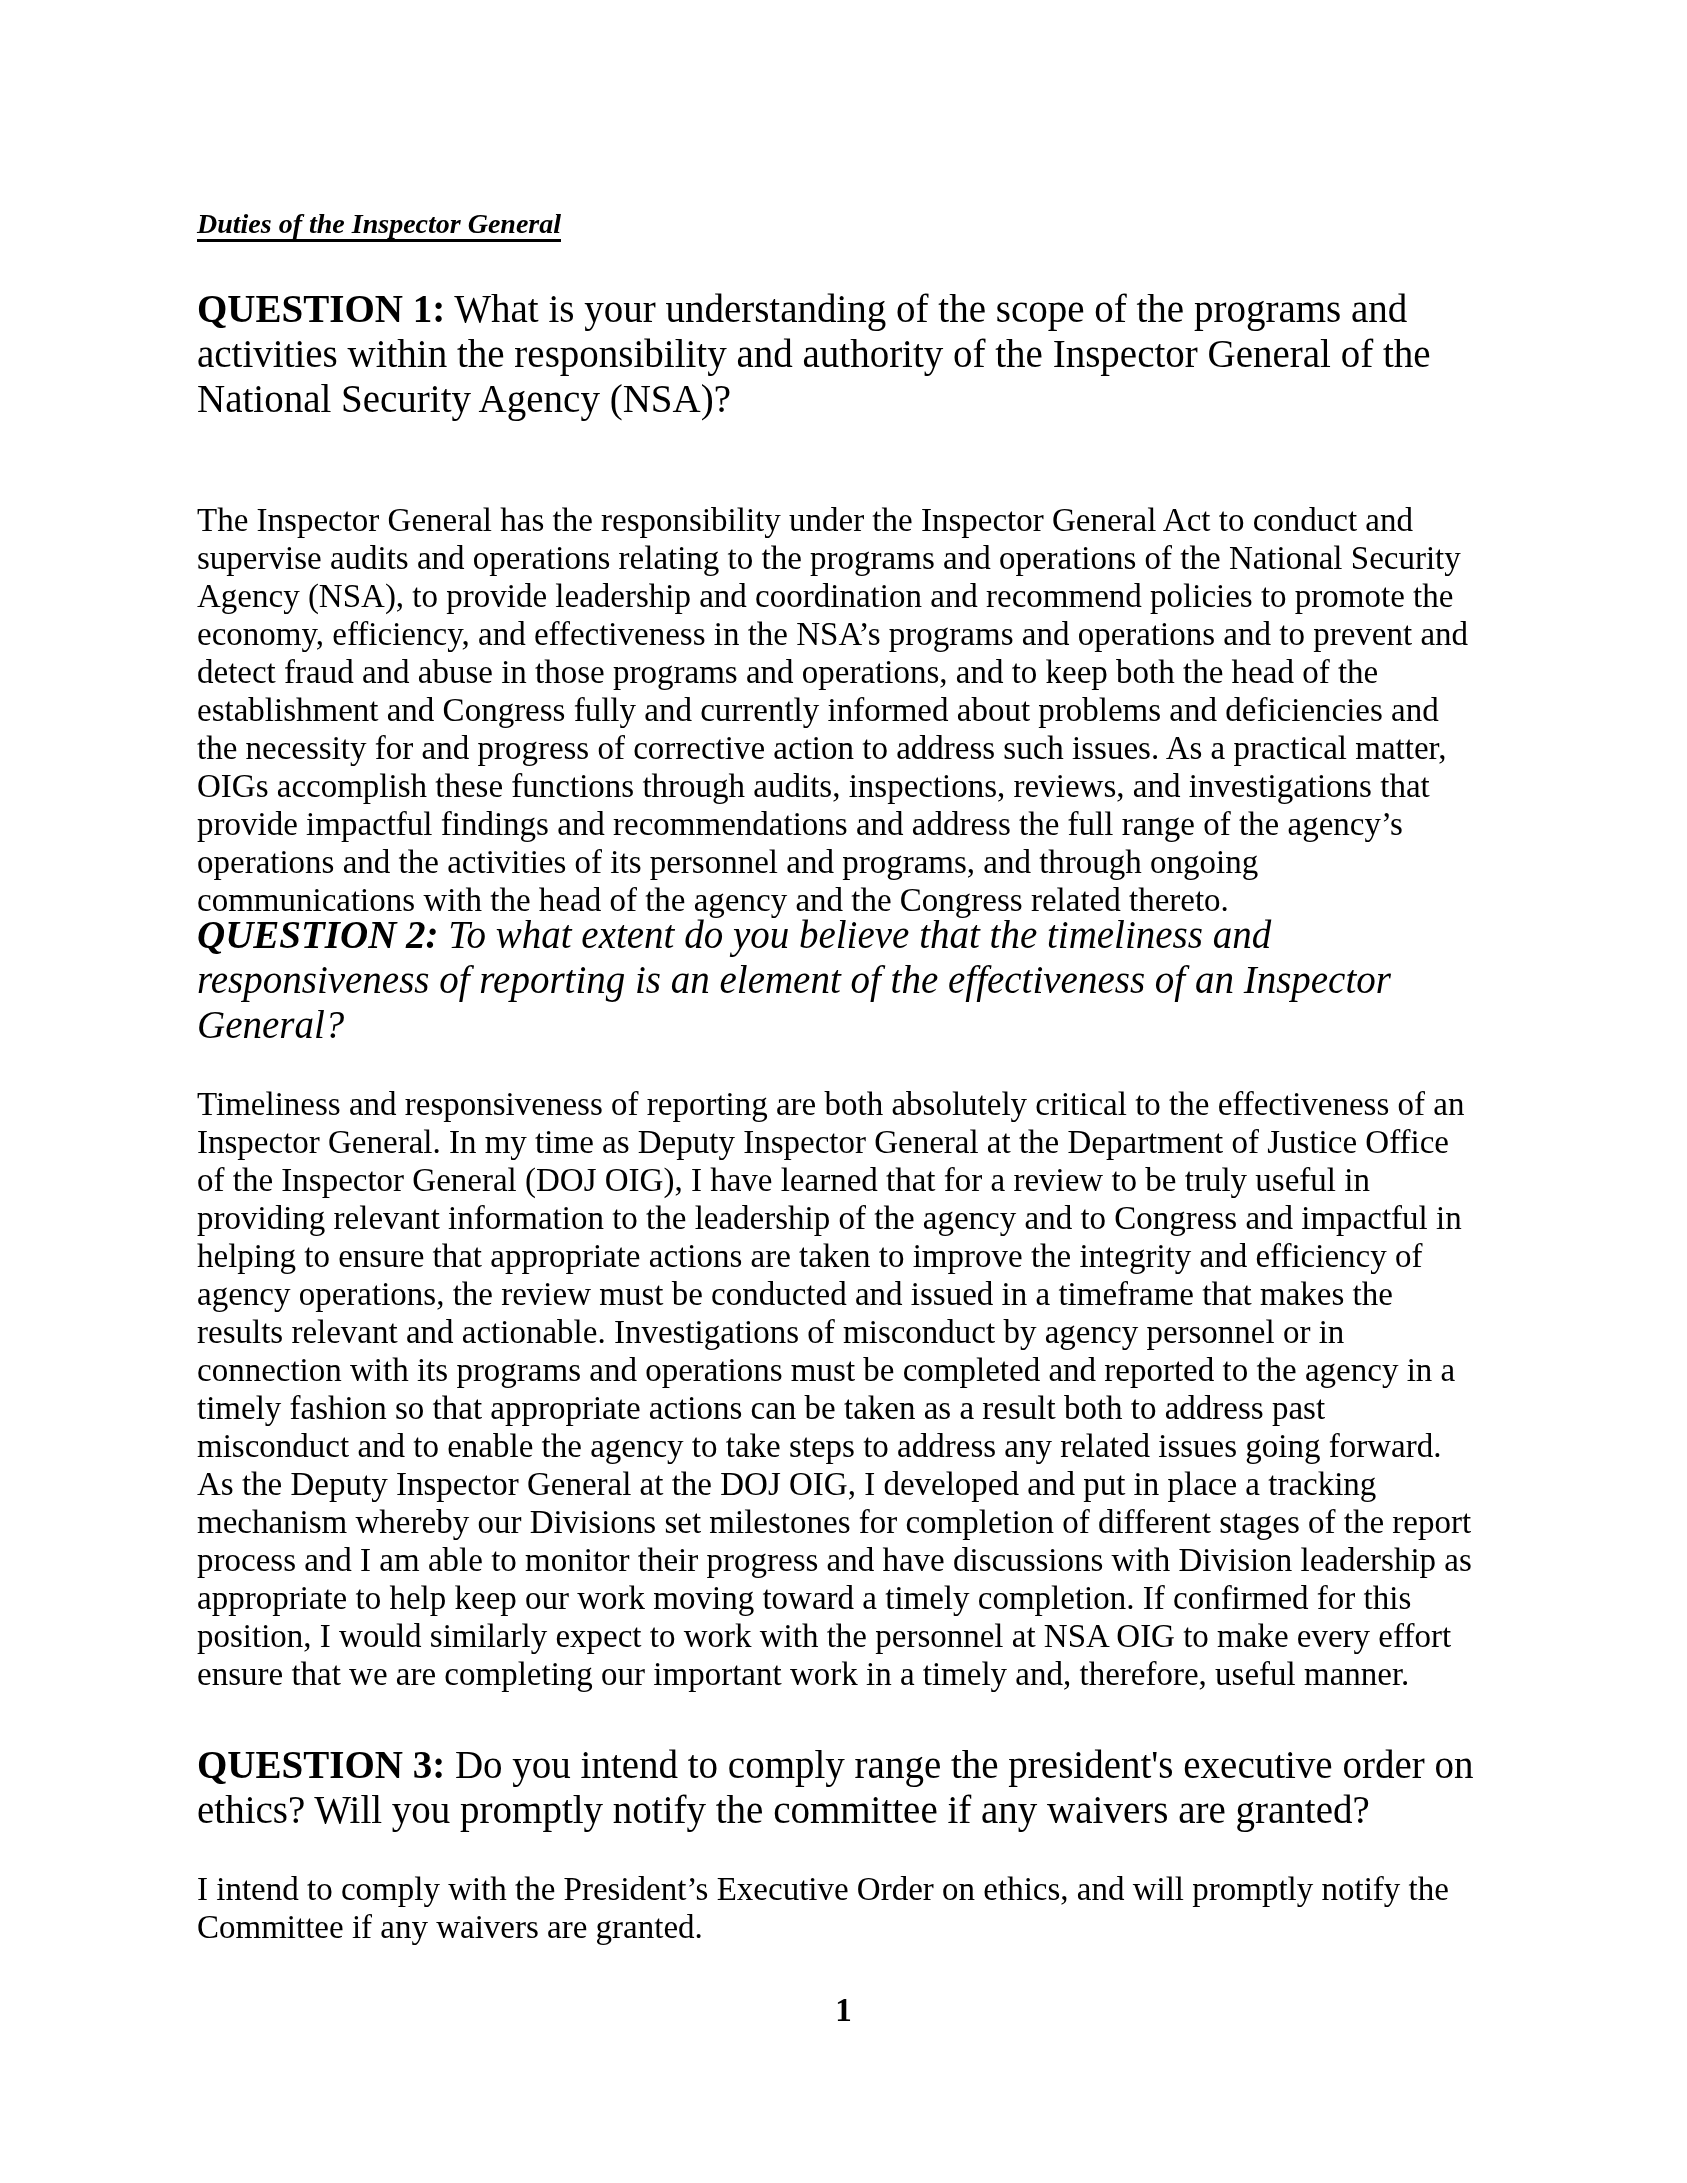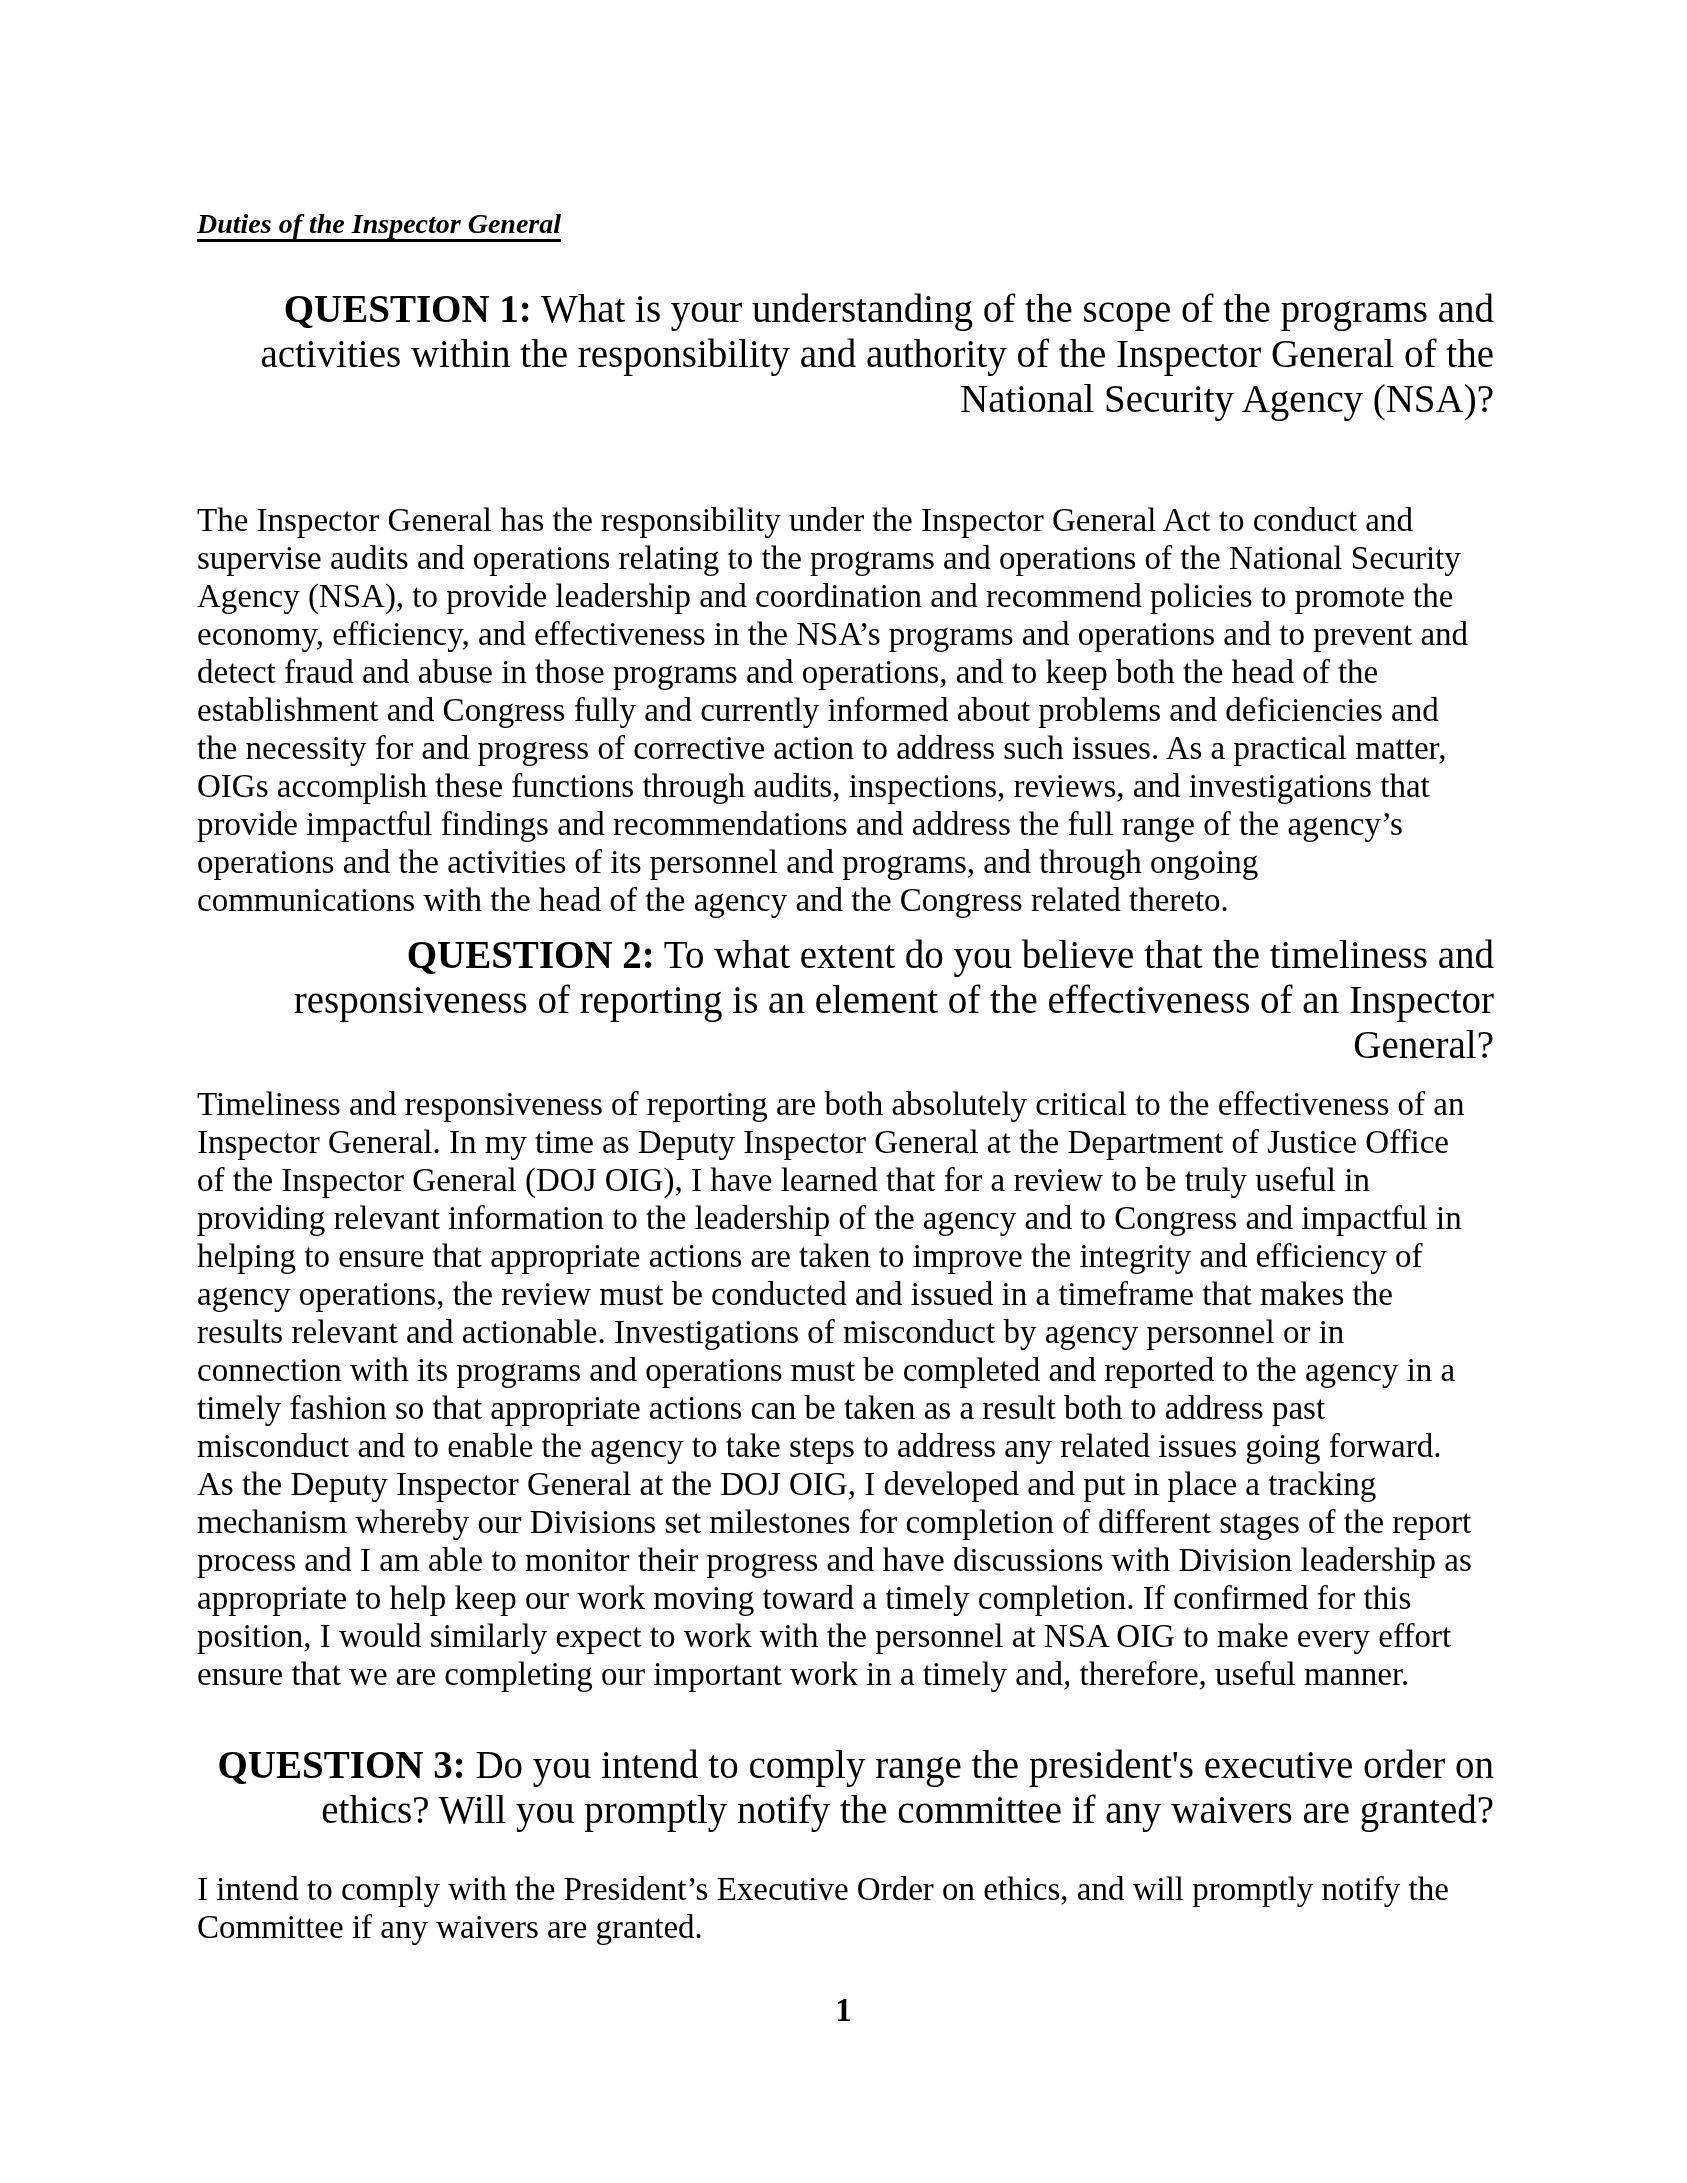--- a/index.html
+++ b/index.html
@@ -11,21 +11,20 @@
   .section-title {
     position: absolute; left: 0; top: 202px; margin: 0;
     font-size: 28px; font-weight: bold; font-style: italic;
     text-decoration: underline; text-decoration-thickness: 3.3px;
     text-underline-offset: 6px; white-space: nowrap; line-height: 44px;
   }
   .qblock { position: absolute; left: 0; width: 1297px; }
   .question {
     margin: 0; font-size: 39px; line-height: 45px; font-weight: normal;
     white-space: pre-line;
-    text-align: right;
   }
   .question .qlabel { font-weight: bold; }
   .answer {
     margin: 0; font-size: 33px; line-height: 38px; white-space: pre-line;
   }
   .page-number {
     position: absolute; left: 0; width: 1687px; top: 1990px; text-align: center;
     font-size: 33px; font-weight: bold; line-height: 40px;
   }
 </style>
@@ -47,21 +46,21 @@
 economy, efficiency, and effectiveness in the NSA’s programs and operations and to prevent and
 detect fraud and abuse in those programs and operations, and to keep both the head of the
 establishment and Congress fully and currently informed about problems and deficiencies and
 the necessity for and progress of corrective action to address such issues.  As a practical matter,
 OIGs accomplish these functions through audits, inspections, reviews, and investigations that
 provide impactful findings and recommendations and address the full range of the agency’s
 operations and the activities of its personnel and programs, and through ongoing
 communications with the head of the agency and the Congress related thereto.</p>
   </div>
 
-  <div class="qblock" style="top:932px;">
+  <div class="qblock" style="top:912px;font-style:italic;">
     <p class="question"><span class="qlabel">QUESTION 2:</span><span>  To what extent do you believe that the timeliness and
 responsiveness of reporting is an element of the effectiveness of an Inspector
 General?</span></p>
   </div>
   <div class="qblock" style="top:1085px;">
     <p class="answer">Timeliness and responsiveness of reporting are both absolutely critical to the effectiveness of an
 Inspector General.  In my time as Deputy Inspector General at the Department of Justice Office
 of the Inspector General (DOJ OIG), I have learned that for a review to be truly useful in
 providing relevant information to the leadership of the agency and to Congress and impactful in
 helping to ensure that appropriate actions are taken to improve the integrity and efficiency of

